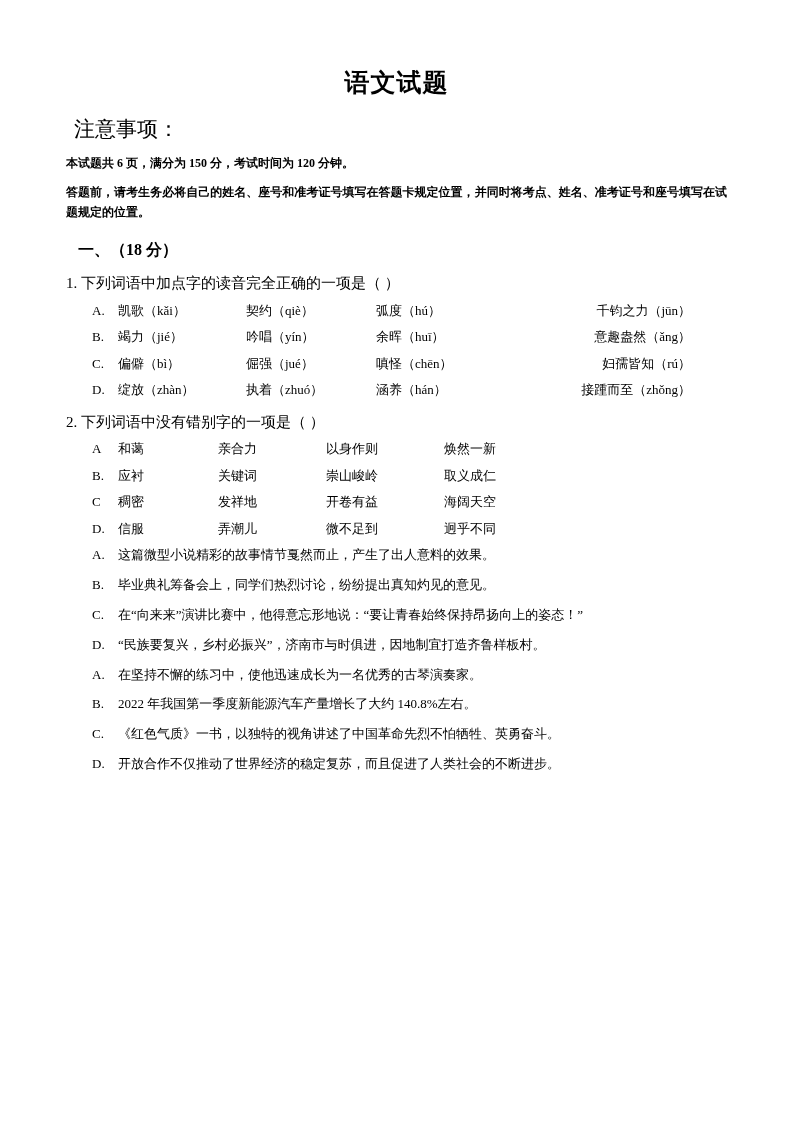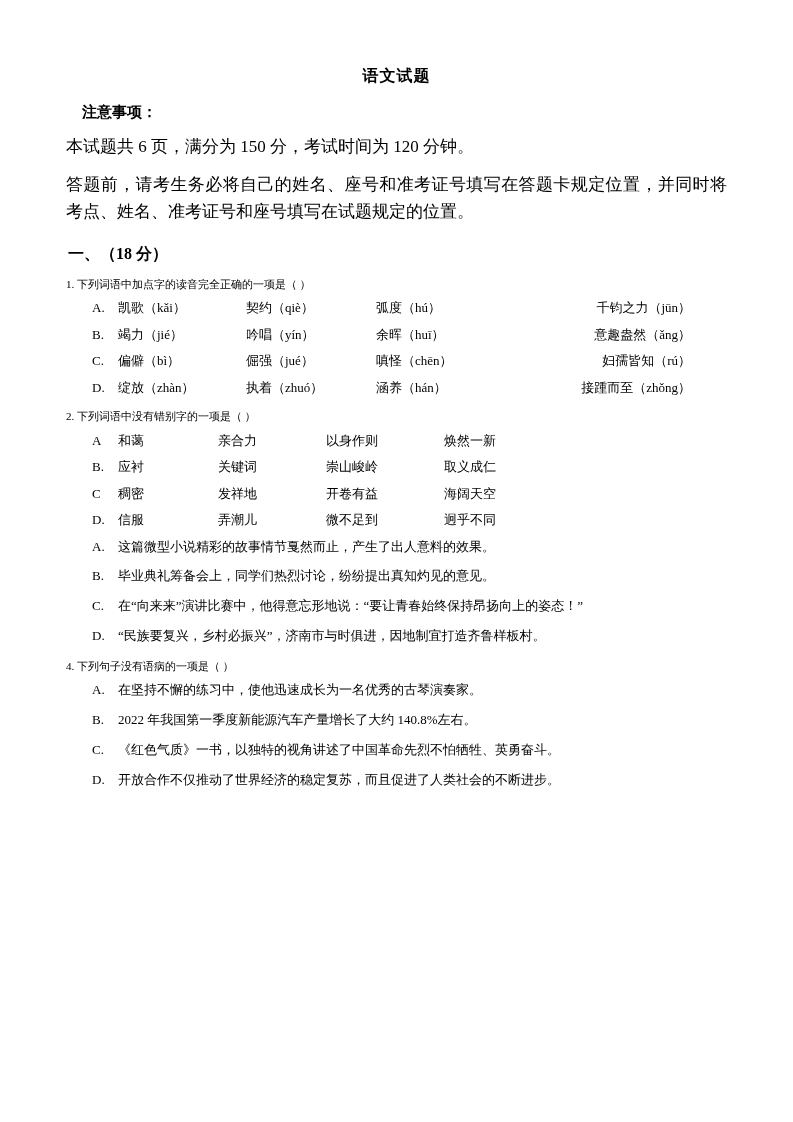--- a/index.html
+++ b/index.html
@@ -16,44 +16,44 @@
     overflow: hidden;
   }
   .page {
     box-sizing: border-box;
     width: 793px;
     height: 1122px;
     padding: 52px 66px 0 66px;
   }
   .doc-title {
     text-align: center;
-    font-size: 16px;
+    font-size: 25px;
     font-weight: bold;
     letter-spacing: 1px;
     margin: 14px 0 16px 0;
   }
   .notice-head {
-    font-size: 15px;
+    font-size: 21px;
+    font-weight: normal;
+    margin: 0 0 11px 8px;
+  }
+  .notice-line {
+    font-size: 12px;
     font-weight: bold;
-    margin: 0 0 11px 16px;
-  }
-  .notice-line {
-    font-size: 17px;
-    font-weight: normal;
     line-height: 1.62;
     margin: 0 0 10px 0;
     text-align: justify;
   }
   .section-title {
     font-size: 16px;
     font-weight: bold;
-    margin: 18px 0 10px 2px;
+    margin: 18px 0 10px 12px;
   }
   .q-stem {
-    font-size: 11px;
+    font-size: 15px;
     line-height: 1.5;
     margin: 11px 0 6px 0;
   }
   .opt-row {
     display: flex;
     font-size: 13px;
     line-height: 1.5;
     margin: 0 0 7px 0;
     padding-left: 26px;
   }
@@ -175,24 +175,20 @@
   </div>
   <div class="q-line">
     <span class="opt-label">C.</span>
     <span class="txt">在“向来来”演讲比赛中，他得意忘形地说：“要让青春始终保持昂扬向上的姿态！”</span>
   </div>
   <div class="q-line">
     <span class="opt-label">D.</span>
     <span class="txt">“民族要复兴，乡村必振兴”，济南市与时俱进，因地制宜打造齐鲁样板村。</span>
   </div>
 
-  <div class="q-stem">
-    <span>4.</span>
-    <span>下列句子没有语病的一项是（      ）</span>
-  </div>
   <div class="q-line">
     <span class="opt-label">A.</span>
     <span class="txt">在坚持不懈的练习中，使他迅速成长为一名优秀的古琴演奏家。</span>
   </div>
   <div class="q-line">
     <span class="opt-label">B.</span>
     <span class="txt">2022 年我国第一季度新能源汽车产量增长了大约 140.8%左右。</span>
   </div>
   <div class="q-line">
     <span class="opt-label">C.</span>

